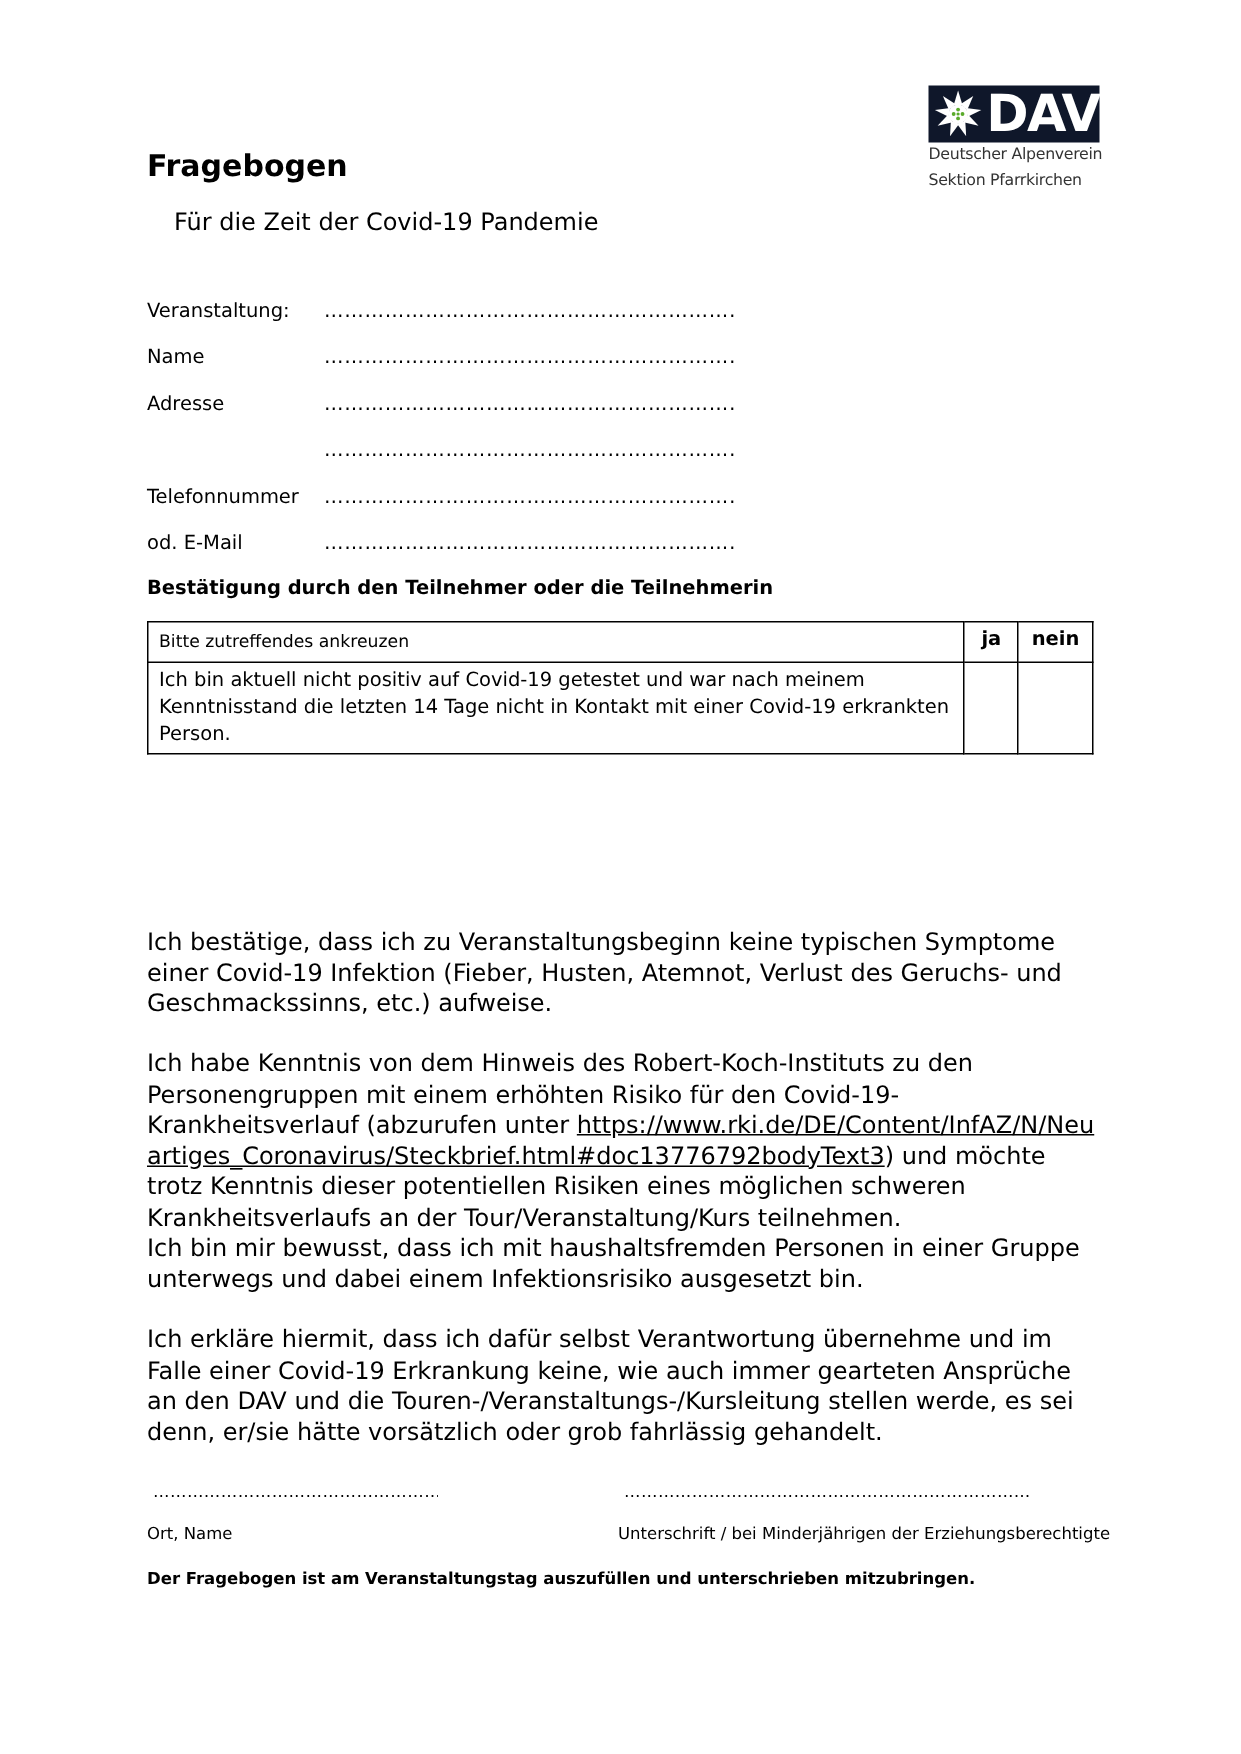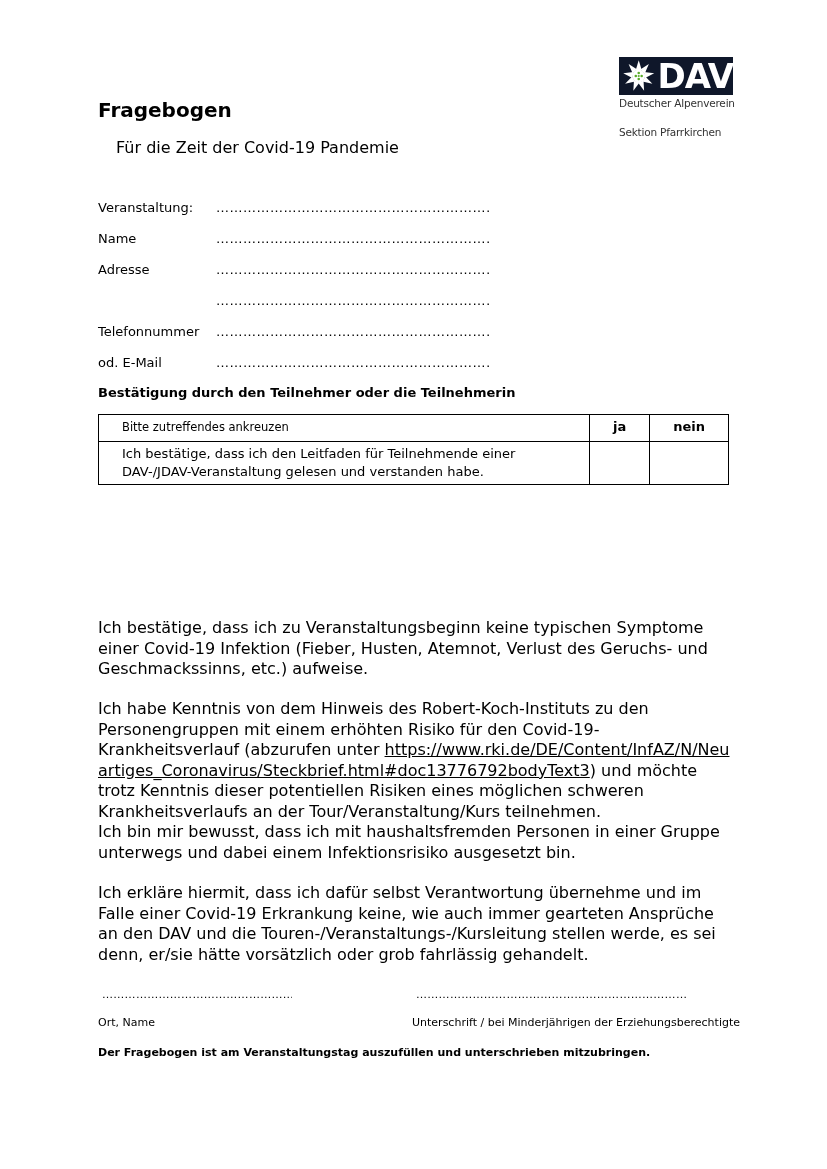--- a/index.html
+++ b/index.html
@@ -10,21 +10,21 @@
   .logo-box { width: 114px; height: 38px; background: #0f172a; display: flex; align-items: center; }
   .logo-star { width: 34px; height: 34px; margin-left: 3px; }
   .logo-text { color: #fff; font-weight: bold; font-size: 34px; letter-spacing: -1px; line-height: 38px; margin-left: 2px; font-family: "DejaVu Sans", sans-serif; }
   .logo-sub { font-size: 10.5px; line-height: 12.5px; color: #333; margin-top: 2px; white-space: nowrap; letter-spacing: -0.2px; }
   .title { left: 98px; top: 98px; font-size: 20px; font-weight: bold; }
   .subtitle { left: 116px; top: 138px; font-size: 16px; }
   .field-label { left: 98px; font-size: 13px; }
   .field-dots { left: 216px; width: 275px; font-size: 13px; overflow: hidden; white-space: nowrap; letter-spacing: 0.5px; }
   .section-heading { left: 98px; top: 385px; font-size: 13px; font-weight: bold; }
   table.confirm { position: absolute; left: 98px; top: 414px; width: 631px; border-collapse: collapse; font-size: 13px; }
-  table.confirm td { border: 1.5px solid #000; vertical-align: top; padding: 3px 23px; line-height: 18px; }
+  table.confirm td { border: 1.5px solid #000; vertical-align: top; padding: 3px 7px; line-height: 18px; }
   table.confirm .hdr td { height: 20px; }
   table.confirm .hdr .hint { font-size: 11.5px; }
   table.confirm .hdr .yn { font-weight: bold; text-align: center; margin-top: 12px; }
   .col-text { width: 514px; }
   .col-ja { width: 34px; }
   .col-nein { width: 34px; }
   .para { left: 98px; width: 640px; font-size: 16px; line-height: 20.5px; }
   .link { text-decoration: underline; color: #000; }
   .sig-dots { font-size: 11px; white-space: nowrap; overflow: hidden; letter-spacing: 0.3px; }
   .sig-label { font-size: 11px; }
@@ -52,21 +52,21 @@
         <circle cx="0" cy="-3" r="1.3"></circle>
           <circle cx="3" cy="0" r="1.3"></circle>
         <circle cx="0" cy="3" r="1.3"></circle>
           <circle cx="-3" cy="0" r="1.3"></circle>
         <circle cx="0" cy="0" r="1.1"></circle>
       </g>
     </svg>
     <span class="logo-text">DAV</span>
   </div>
   <div class="logo-sub">Deutscher Alpenverein</div>
-  <div class="logo-sub" style="margin-top:16px">Sektion Pfarrkirchen</div>
+  <div class="logo-sub" style="margin-top:4px">Sektion Pfarrkirchen</div>
 </div>
 
 <div class="abs title">Fragebogen</div>
 <div class="abs subtitle">Für die Zeit der Covid-19 Pandemie</div>
 
 <div class="abs field-label" style="top:200px">Veranstaltung:</div>
 <div class="abs field-dots" style="top:200px">………………………………………………………</div>
 
 <div class="abs field-label" style="top:231px">Name</div>
 <div class="abs field-dots" style="top:231px">………………………………………………………</div>
@@ -90,21 +90,21 @@
       <col class="col-ja">
       <col class="col-nein">
     </colgroup>
   <tbody>
       <tr class="hdr">
     <td class="hint">Bitte zutreffendes ankreuzen</td>
     <td class="yn">ja</td>
     <td class="yn">nein</td>
   </tr>
   <tr>
-    <td style="height:36px">Ich bestätige, dass ich den Leitfaden für Teilnehmende einer DAV-/JDAV-Veranstaltung gelesen und verstanden habe.</td>
+    <td style="height:54px">Ich bin aktuell nicht positiv auf Covid-19 getestet und war nach meinem Kenntnisstand die letzten 14 Tage nicht in Kontakt mit einer Covid-19 erkrankten Person.</td>
     <td></td>
     <td></td>
   </tr>
 </tbody>
   </table>
 
 <div class="abs para" style="top:618px">Ich bestätige, dass ich zu Veranstaltungsbeginn keine typischen Symptome einer Covid-19 Infektion (Fieber, Husten, Atemnot, Verlust des Geruchs- und Geschmackssinns, etc.) aufweise.</div>
 
 <div class="abs para" style="top:699px">
   <span>Ich habe Kenntnis von dem Hinweis des Robert-Koch-Instituts zu den Personengruppen mit einem erhöhten Risiko für den Covid-19- Krankheitsverlauf (abzurufen unter </span><a class="link" style="word-break: break-all;">https://www.rki.de/DE/Content/InfAZ/N/Neuartiges_Coronavirus/Steckbrief.html#doc13776792bodyText3</a><span>) und möchte trotz Kenntnis dieser potentiellen Risiken eines möglichen schweren Krankheitsverlaufs an der Tour/Veranstaltung/Kurs teilnehmen.</span>

